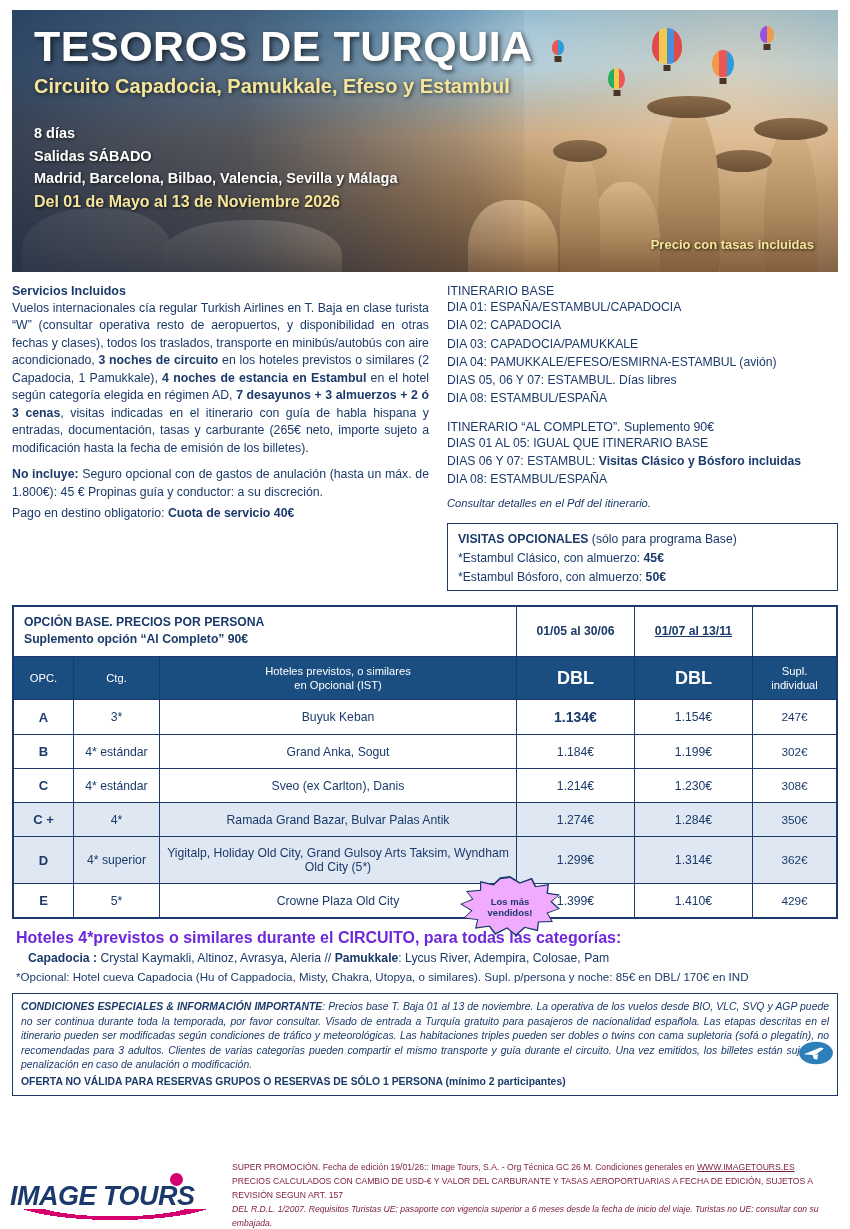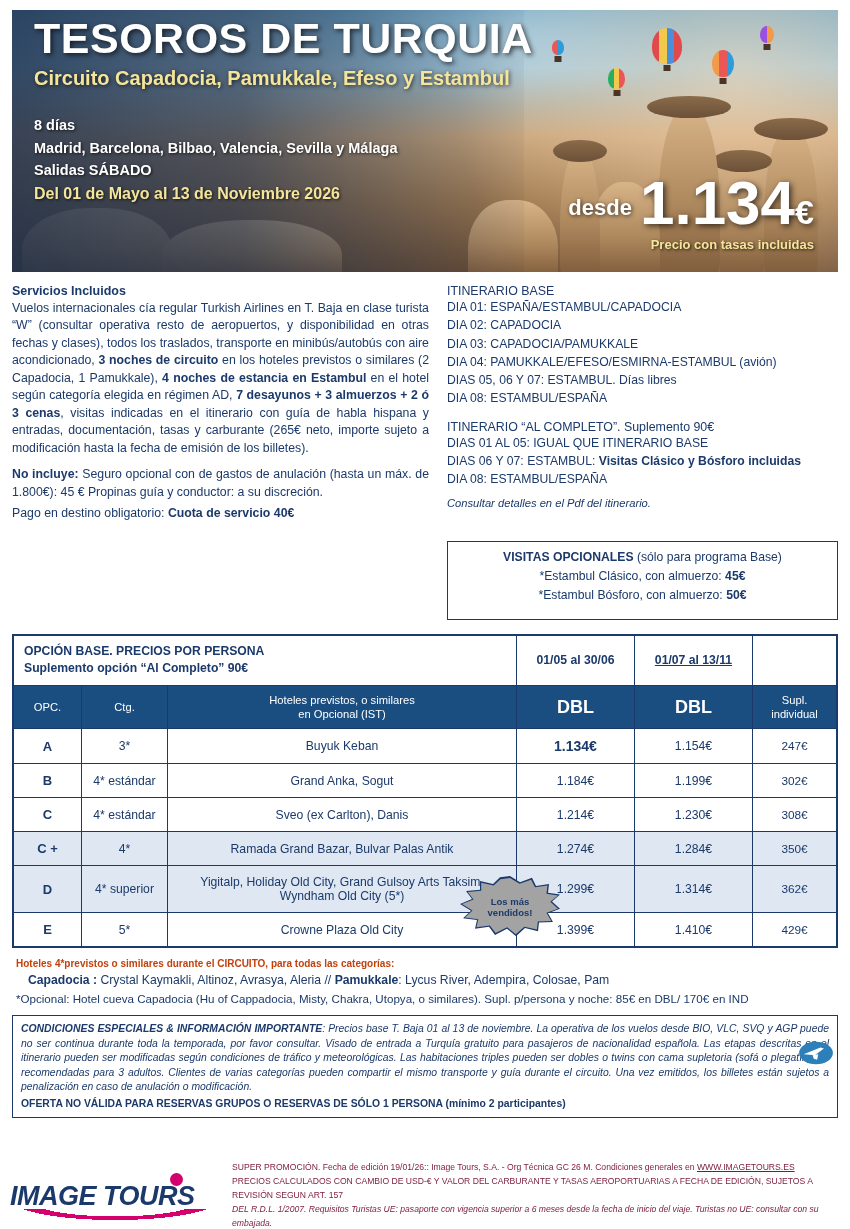--- a/index.html
+++ b/index.html
@@ -43,21 +43,21 @@
     position:absolute; bottom:-6px;
     background: linear-gradient(180deg,#d8b489 0%, #b08a5f 55%, #7d5a3a 100%);
     border-radius: 45% 45% 12% 12% / 60% 60% 10% 10%;
   }
   .rock.cap::before{
     content:""; position:absolute; left:-18%; top:-10px; width:136%; height:22px;
     background: linear-gradient(180deg,#8a6b4a,#6c5138);
     border-radius:50%;
   }
 
-  .hero-text { position: absolute; left: 22px; top: 6px; z-index: 5; }
+  .hero-text { position: absolute; left: 22px; top: 14px; z-index: 5; }
   .h-title {
     font-size: 43px; font-weight: bold; color:#ffffff; letter-spacing:0.5px;
     text-shadow: 2px 2px 5px rgba(0,0,0,.65); line-height: 1.05;
   }
   .h-sub {
     font-size: 20px; font-weight: bold; color:#f5e59a; margin-top: 6px;
     text-shadow: 1px 1px 4px rgba(0,0,0,.7);
   }
   .h-lines { margin-top: 24px; }
   .h-lines div {
@@ -81,21 +81,21 @@
   .body-txt {
     font-size: 12.3px; line-height: 1.42; color:#1b3a6b; text-align: justify;
   }
   .body-txt b { font-weight: bold; }
   .gap { height: 9px; }
   .itin-line { font-size: 12.2px; line-height: 1.5; color:#1b3a6b; }
   .itin-head { font-size: 12.4px; font-weight: normal; color:#1b3a6b; }
   .note-italic { font-size: 11.2px; font-style: italic; color:#1b3a6b; margin-top:8px; }
 
   .opt-box {
-    border: 1.5px solid #1b3a6b; margin-top: 32px; padding: 8px 10px 17px 10px; text-align: center;
+    border: 1.5px solid #1b3a6b; margin-top: 14px; padding: 8px 10px 6px 10px;
   }
   .opt-box .l1 { font-size: 12.2px; }
   .opt-box .l1 b{ font-weight:bold; }
   .opt-box .l2 { font-size: 12.2px; margin-top: 5px; }
   .opt-box .l2 b{ font-weight:bold; }
 
   
   .table-wrap { margin: 14px 12px 0 12px; border: 1.5px solid #1b3a6b; }
   table { width:100%; border-collapse: collapse; }
   td, th { border: 1px solid #1b3a6b; }
@@ -110,35 +110,35 @@
   .row td.opc { font-weight:bold; font-size:13px; }
   .row td.hotel { font-size:12.2px; }
   .row.alt td { background:#dfe8f2; }
   .row td.first-price { font-weight:bold; font-size:14px; }
   .row td.supl{ font-size:11.8px;}
 
   .badge {
     position:absolute; left: 462px; top: 868px; width: 96px; height: 58px; z-index: 20;
     display:flex; align-items:center; justify-content:center; text-align:center;
     color:#1b3a6b; font-size:9.5px; font-weight:bold; line-height:1.2;
-    background:#a3a3a3;
+    background:#f0abfc;
     clip-path: polygon(50% 0%, 60% 10%, 72% 3%, 76% 16%, 89% 13%, 88% 27%, 100% 30%, 92% 41%, 100% 53%, 88% 60%, 93% 74%, 79% 75%, 78% 89%, 65% 84%, 56% 97%, 47% 85%, 35% 95%, 29% 82%, 15% 85%, 17% 71%, 3% 68%, 11% 56%, 0% 45%, 12% 37%, 6% 24%, 20% 22%, 20% 8%, 33% 13%, 40% 2%);
     border: 0;
     box-shadow: 0 0 0 2px rgba(27,58,107,0) ;
     filter: drop-shadow(0 0 0.5px #1b3a6b);
   }
   .badge-outer{
     position:absolute; left:460px; top:866px; width:100px; height:62px; z-index:19;
     background:#1b3a6b;
     clip-path: polygon(50% 0%, 60% 10%, 72% 3%, 76% 16%, 89% 13%, 88% 27%, 100% 30%, 92% 41%, 100% 53%, 88% 60%, 93% 74%, 79% 75%, 78% 89%, 65% 84%, 56% 97%, 47% 85%, 35% 95%, 29% 82%, 15% 85%, 17% 71%, 3% 68%, 11% 56%, 0% 45%, 12% 37%, 6% 24%, 20% 22%, 20% 8%, 33% 13%, 40% 2%);
   }
 
   
   .hotels { margin: 10px 16px 0 16px; }
-  .hotels .h1 { font-size: 10px; font-weight:bold; color:#c2410c; }
+  .hotels .h1 { font-size: 16px; font-weight:bold; color:#6d28d9; }
   .hotels .h2 { font-size: 12.2px; color:#1b3a6b; margin-top: 4px; margin-left: 12px;}
   .hotels .h3 { font-size: 11.6px; color:#1b3a6b; margin-top: 5px;}
 
   
   .cond {
     margin: 10px 12px 0 12px; border: 1.5px solid #1b3a6b; padding: 6px 8px;
     font-size: 10.4px; line-height: 1.4; color:#1b3a6b; text-align: justify;
   }
   .cond b { font-weight:bold; }
   .cond i { font-style: italic; }
@@ -193,31 +193,27 @@
     <div class="rock" style="left:10px; width:150px; height:70px;"></div>
     <div class="rock" style="left:150px; width:180px; height:58px;"></div>
 
     <div class="dark-left"></div>
 
     <div class="hero-text">
       <div class="h-title">TESOROS DE TURQUIA</div>
       <div class="h-sub">Circuito Capadocia, Pamukkale, Efeso y Estambul</div>
       <div class="h-lines">
         <div>8 días</div>
+        <div>Salidas SÁBADO</div>
         <div>Madrid, Barcelona, Bilbao, Valencia, Sevilla y Málaga</div>
-        <div>Salidas SÁBADO</div>
         <div class="date">Del 01 de Mayo al 13 de Noviembre 2026</div>
       </div>
     </div>
 
     <div class="price-block">
-      <div class="price-row">
-        <span class="desde">desde</span>
-        <span class="amount"><span>1.134</span><span class="cur">€</span></span>
-      </div>
       <div class="tasas">Precio con tasas incluidas</div>
     </div>
   </div>
 
   <div class="mid">
     <div class="col-left">
       <div class="sec-title">Servicios Incluidos</div>
       <div class="body-txt">
         <span>Vuelos internacionales cía regular Turkish Airlines en T. Baja en clase turista “W” (consultar operativa resto de aeropuertos, y disponibilidad en otras fechas y clases), todos los traslados, transporte en minibús/autobús con aire acondicionado, </span><b>3 noches de circuito</b><span> en los hoteles previstos o similares (2 Capadocia, 1 Pamukkale), </span><b>4 noches de estancia en Estambul</b><span> en el hotel según categoría elegida en régimen AD, </span><b>7 desayunos + 3 almuerzos + 2 ó 3 cenas</b><span>, visitas indicadas en el itinerario con guía de habla hispana y entradas, documentación, tasas y carburante (265€ neto, importe sujeto a modificación hasta la fecha de emisión de los billetes).</span>
       </div>
@@ -260,21 +256,21 @@
           <tr>
         <td class="th-left" colspan="3">
           <div>OPCIÓN BASE. PRECIOS POR PERSONA</div>
           <div>Suplemento opción “Al Completo” 90€</div>
         </td>
         <td class="th-date" style="width:118px;">01/05 al 30/06</td>
         <td class="th-date" style="width:118px;text-decoration:underline;">01/07 al 13/11</td>
         <td class="th-date" style="width:84px;"></td>
       </tr>
       <tr class="hdr2">
-        <td style="width:68px;">OPC.</td>
+        <td style="width:60px;">OPC.</td>
         <td style="width:86px;">Ctg.</td>
         <td>
           <div>Hoteles previstos, o similares</div>
           <div>en Opcional (IST)</div>
         </td>
         <td class="dbl">DBL</td>
         <td class="dbl">DBL</td>
         <td>
           <div>Supl.</div>
           <div>individual</div>

